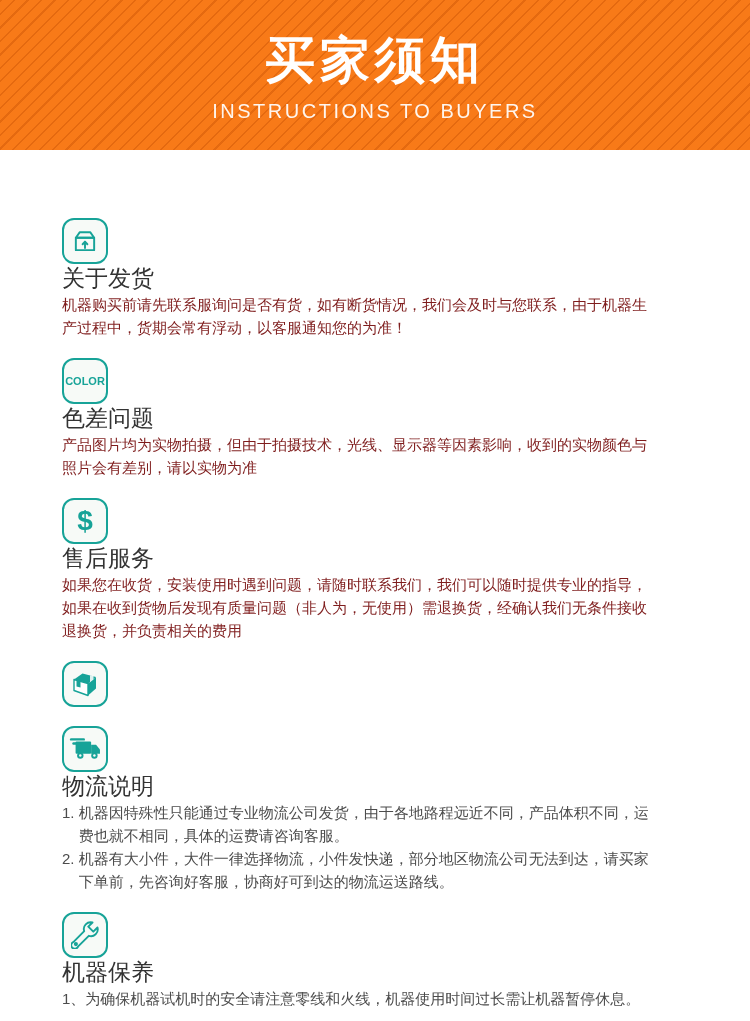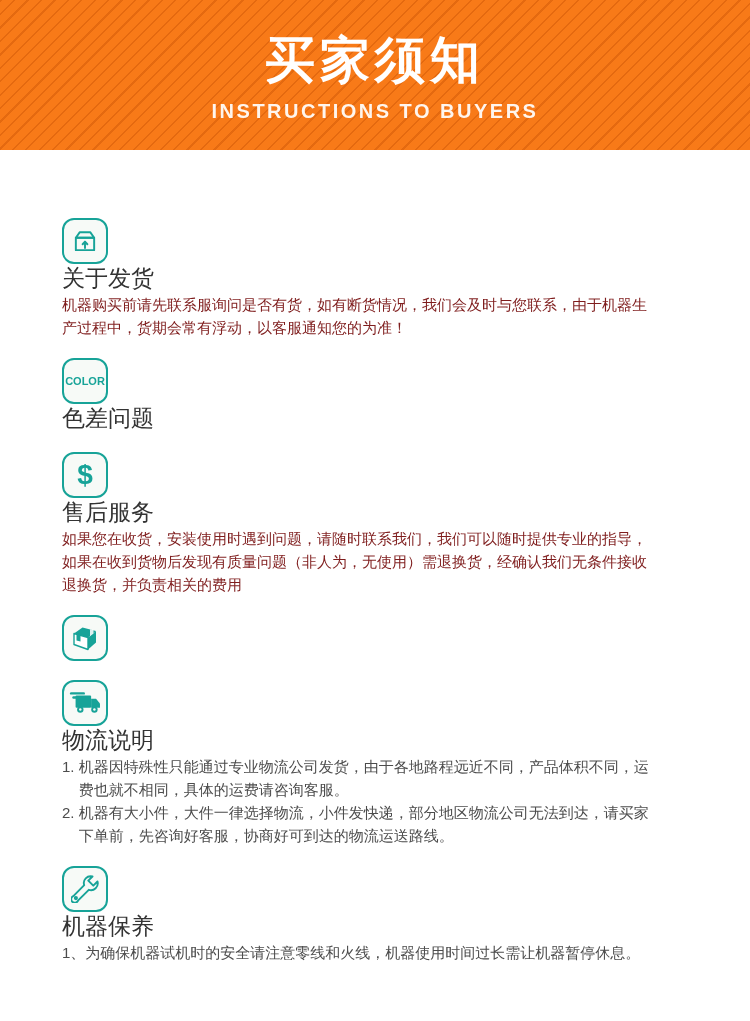--- a/index.html
+++ b/index.html
@@ -17,21 +17,21 @@
       135deg,
       rgba(205,85,5,0.45) 0 1.6px,
       transparent 1.6px 9.5px);
     display:flex; flex-direction:column; align-items:center; justify-content:center;
   }
   .banner h1 {
     color:#fff; font-size:50px; font-weight:bold;
     letter-spacing:5px; line-height:1.1; margin-top:6px;
   }
   .banner .sub {
-    color:rgba(255,255,255,0.93); font-size:20px; font-weight:700;
+    color:rgba(255,255,255,0.93); font-size:20px; font-weight:400;
     letter-spacing:2.5px; margin-top:12px;
   }
   
   .content { padding:62px 26px 0 62px; }
   .section { display:flex; margin-bottom:13px;flex-direction:column; }
   .icon-box {
     flex:0 0 46px; width:46px; height:52px; margin-top:6px; margin-right:40px;
     border:2.5px solid #17A398; border-radius:12px;
     background:#f7faf7;
     display:flex; align-items:center; justify-content:center;
@@ -77,20 +77,22 @@
 产过程中，货期会常有浮动，以客服通知您的为准！</p>
     </div>
   </div>
 
   <div class="section">
     <div class="icon-box">
       <span class="icon-label">COLOR</span>
     </div>
     <div class="txt">
       <h2>色差问题</h2>
+      <p>产品图片均为实物拍摄，但由于拍摄技术，光线、显示器等因素影响，收到的实物颜色与
+照片会有差别，请以实物为准</p>
     </div>
   </div>
 
   <div class="section">
     <div class="icon-box">
       <span class="icon-dollar">$</span>
     </div>
     <div class="txt">
       <h2>售后服务</h2>
       <p>如果您在收货，安装使用时遇到问题，请随时联系我们，我们可以随时提供专业的指导，

